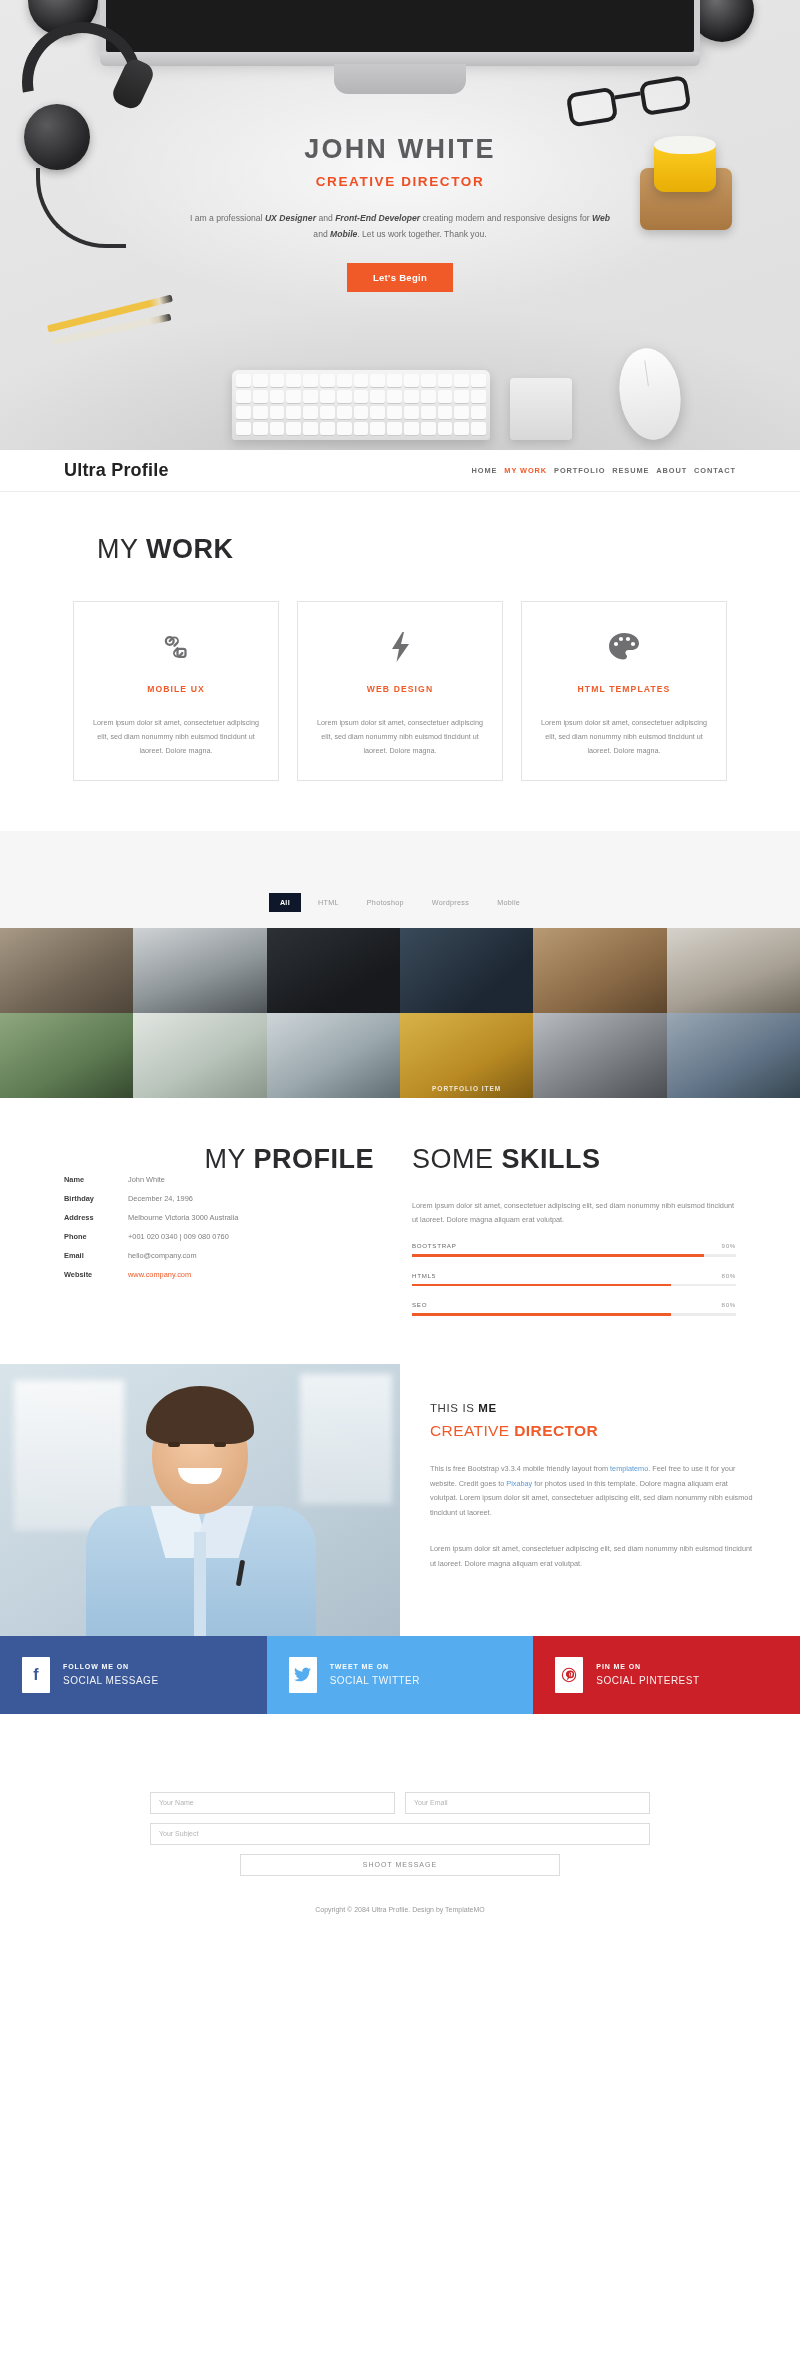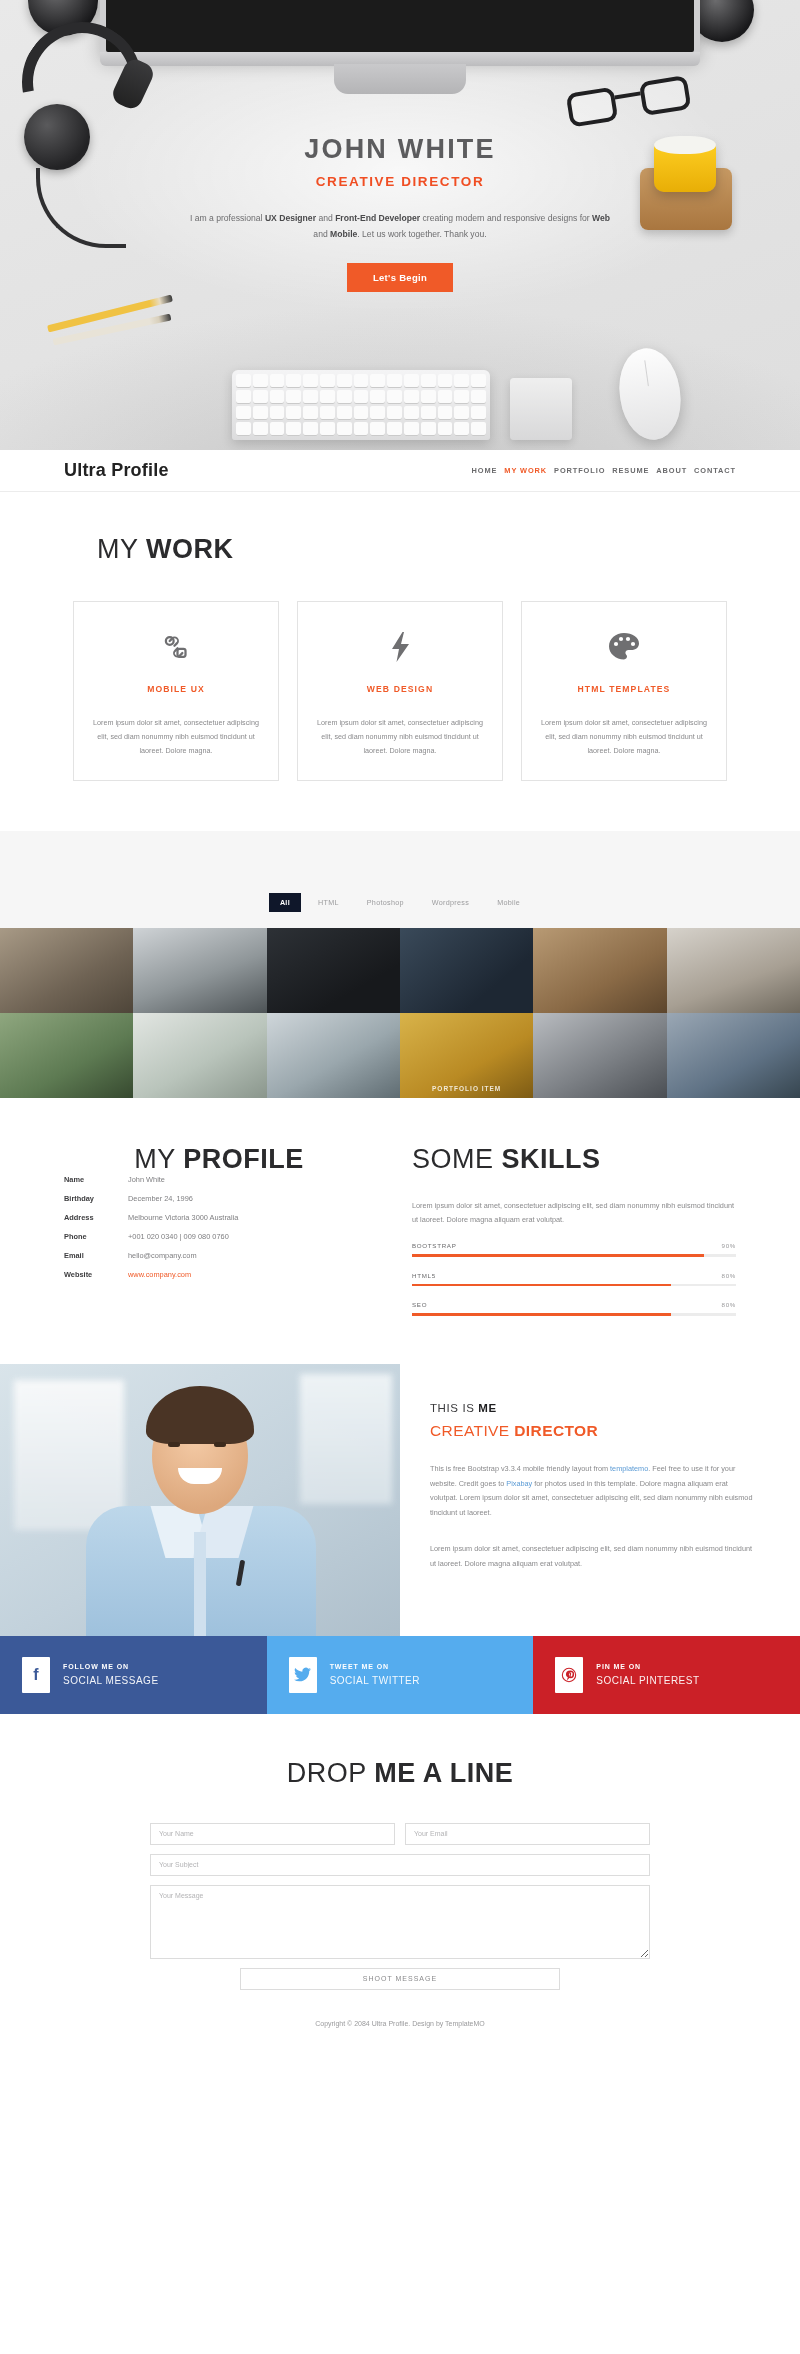--- a/index.html
+++ b/index.html
@@ -114,21 +114,21 @@
   .hero-name {
     font-size:27px; letter-spacing:2.2px; color:#5c5c5e; font-weight:bold;
     font-family:"Liberation Sans", sans-serif;
   }
   .hero-role {
     margin-top:9px; font-size:13.5px; font-weight:bold; letter-spacing:1.6px; color:#f04e23;
   }
   .hero-desc {
     margin:22px auto 0; width:430px; font-size:8.6px; line-height:1.85; color:#6d6d6f;
   }
-  .hero-desc b { color:#4a4a4c; }
+  .hero-desc b { color:#4a4a4c;font-style:italic; }
   .btn-begin {
     display:inline-block; margin-top:20px; background:#f05a28; color:#fff;
     font-size:9.5px; font-weight:bold; padding:9px 26px; border:none; cursor:pointer;
     letter-spacing:.3px;
   }
 
   
   .navbar {
     height:42px; background:#fff; border-bottom:1px solid #ececec;
     display:flex; align-items:center; justify-content:space-between;
@@ -168,21 +168,21 @@
   .grid { display:grid; grid-template-columns:repeat(6,1fr); }
   .tile { height:85px; position:relative; overflow:hidden; }
   .tile .cap {
     position:absolute; bottom:6px; left:0; right:0; text-align:center;
     color:rgba(255,255,255,.82); font-size:6.5px; letter-spacing:1px; font-weight:bold;
   }
 
   
   .profile { background:#fff; padding:46px 64px 48px; display:flex; gap:38px; }
   .profile-left { width:310px; }
-  .profile-left .sec-title { text-align:center; }
+  .profile-left .sec-title { text-align:right; }
   .info { }
   .info-row { display:flex; font-size:7.4px; margin-bottom:10px; }
   .info-k { width:64px; font-weight:bold; color:#3d3d3f; }
   .info-v { color:#7e7e80; }
   .info-v.link { color:#f05a28; }
   .profile-right { flex:1; }
   .profile-right .sec-title { text-align:left; }
   .skill-intro { margin-top:24px; font-size:7.3px; line-height:1.95; color:#8a8a8c; }
   .skill { margin-top:15px; }
   .skill-head { display:flex; justify-content:space-between; font-size:6.2px; letter-spacing:.7px; color:#6a6a6c; }
@@ -576,32 +576,26 @@
         </svg>
       </div>
       <div>
         <div class="soc-top">PIN ME ON</div>
         <div class="soc-bot">SOCIAL PINTEREST</div>
       </div>
     </div>
   </section>
 
   <section class="contact">
-    <h2 class="sec-title">
-      <span>DROP </span><b>ME A LINE</b>
-    </h2>
     <form class="form">
       <div class="frow">
         <input class="inp" type="text" placeholder="Your Name" style="">
         <input class="inp" type="text" placeholder="Your Email" style="">
       </div>
       <div class="frow">
         <input class="inp" type="text" placeholder="Your Subject" style="">
       </div>
-      <div class="frow">
-        <textarea class="inp" placeholder="Your Message" style=""></textarea>
-      </div>
       <button class="btn-shoot" type="submit">SHOOT MESSAGE</button>
     </form>
     <div class="copyright">Copyright © 2084 Ultra Profile. Design by TemplateMO</div>
   </section>
 
 </div>
 
 </body></html>

